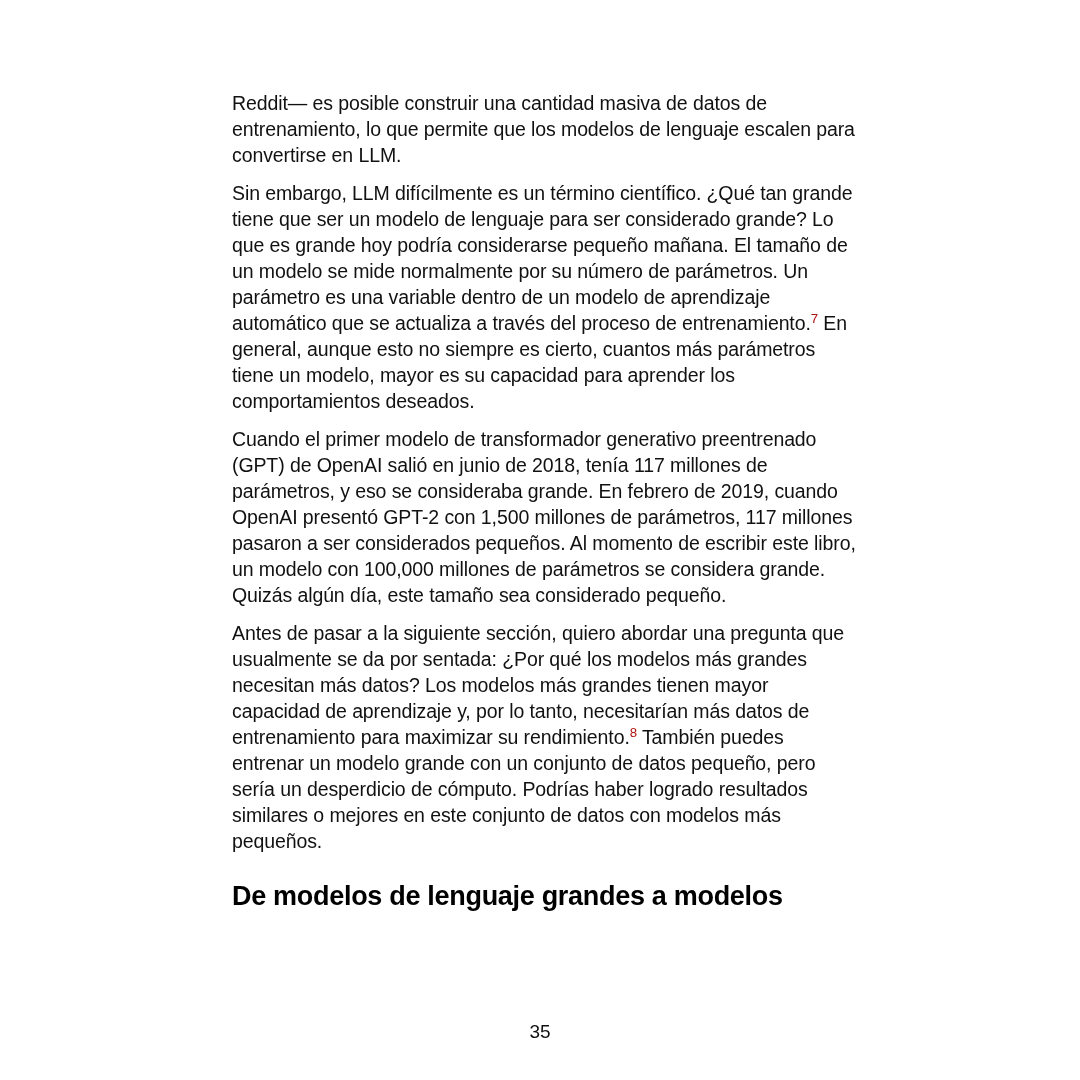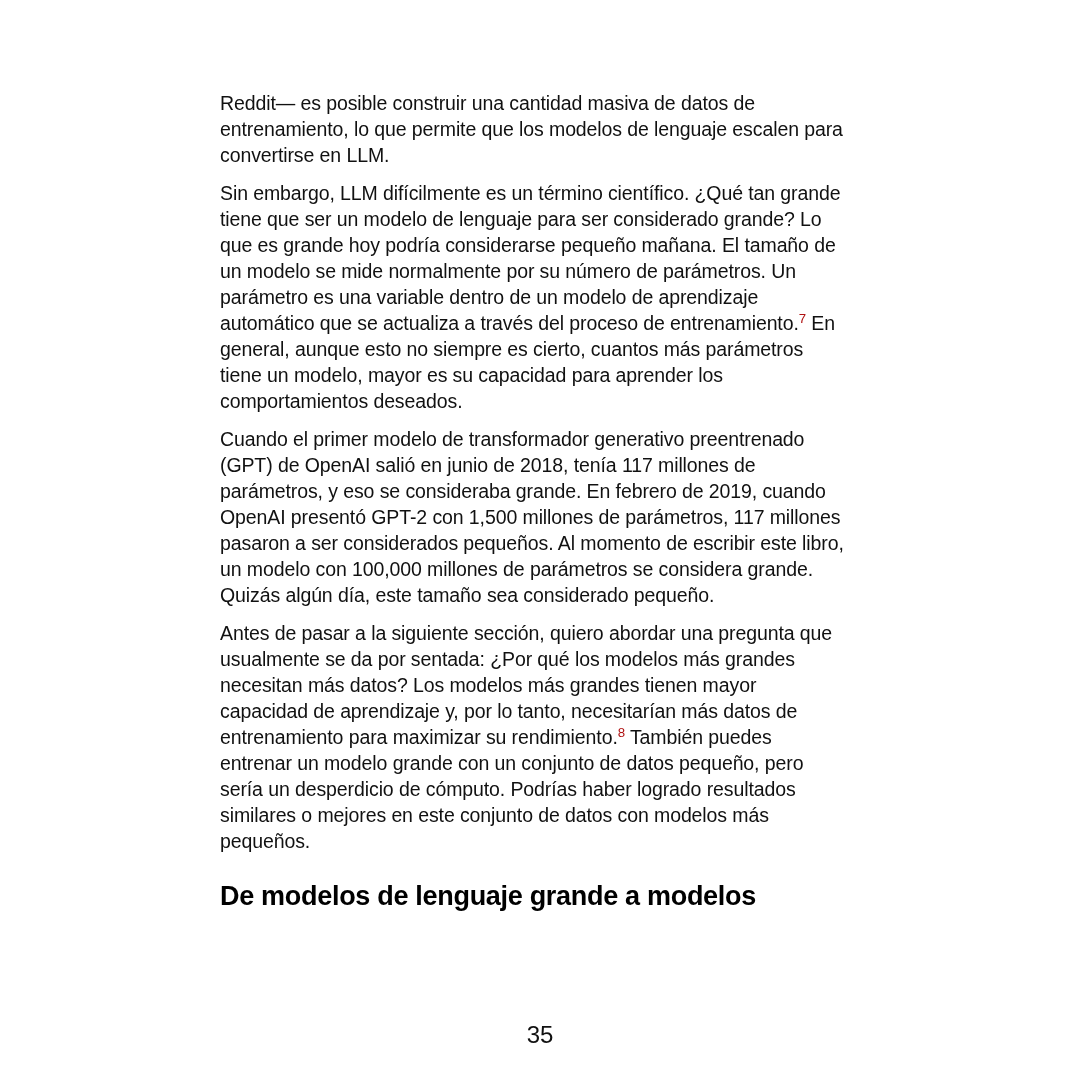--- a/index.html
+++ b/index.html
@@ -11,21 +11,21 @@
     position: relative;
     width: 1080px;
     height: 1080px;
     background: #ffffff;
     overflow: hidden;
     font-family: "Liberation Sans", sans-serif;
     color: #111111;
   }
   .text-body {
     position: absolute;
-    left: 220px;
+    left: 232px;
     top: 90px;
     width: 624px;
   }
   .text-body p {
     margin: 0 0 12px 0;
     font-size: 19.5px;
     line-height: 26px;
     letter-spacing: -0.1px;
     color: #111111;
   }
@@ -44,30 +44,30 @@
     font-weight: bold;
     letter-spacing: -0.3px;
     color: #000000;
   }
   .page-number {
     position: absolute;
     left: 0;
     top: 1021px;
     width: 1080px;
     text-align: center;
-    font-size: 24px;
+    font-size: 19px;
     color: #111111;
   }
 </style>
 </head>
 <body>
 
 <div class="page">
   <div class="text-body">
 
     <p><span>Reddit— es posible construir una cantidad masiva de datos de entrenamiento, lo que permite que los modelos de lenguaje escalen para convertirse en LLM.</span></p>
       <p><span>Sin embargo, LLM difícilmente es un término científico. ¿Qué tan grande tiene que ser un modelo de lenguaje para ser considerado </span><span class="italic">grande</span><span>? Lo que es grande hoy podría considerarse pequeño mañana. El tamaño de un modelo se mide normalmente por su número de parámetros. Un </span><span class="italic">parámetro</span><span> es una variable dentro de un modelo de aprendizaje automático que se actualiza a través del proceso de entrenamiento.</span><sup class="footnote-ref">7</sup><span> En general, aunque esto no siempre es cierto, cuantos más parámetros tiene un modelo, mayor es su capacidad para aprender los comportamientos deseados.</span></p>
       <p><span>Cuando el primer modelo de transformador generativo preentrenado (GPT) de OpenAI salió en junio de 2018, tenía 117 millones de parámetros, y eso se consideraba grande. En febrero de 2019, cuando OpenAI presentó GPT-2 con 1,500 millones de parámetros, 117 millones pasaron a ser considerados pequeños. Al momento de escribir este libro, un modelo con 100,000 millones de parámetros se considera grande. Quizás algún día, este tamaño sea considerado pequeño.</span></p>
       <p><span>Antes de pasar a la siguiente sección, quiero abordar una pregunta que usualmente se da por sentada: </span><span class="italic">¿Por qué los modelos más grandes necesitan más datos?</span><span> Los modelos más grandes tienen mayor capacidad de aprendizaje y, por lo tanto, necesitarían más datos de entrenamiento para maximizar su rendimiento.</span><sup class="footnote-ref">8</sup><span> También puedes entrenar un modelo grande con un conjunto de datos pequeño, pero sería un desperdicio de cómputo. Podrías haber logrado resultados similares o mejores en este conjunto de datos con modelos más pequeños.</span></p>
-      <h2 class="section-heading">De modelos de lenguaje grande a modelos</h2>
+      <h2 class="section-heading">De modelos de lenguaje grandes a modelos</h2>
   </div>
   <div class="page-number">35</div>
 </div>
 
 </body></html>

